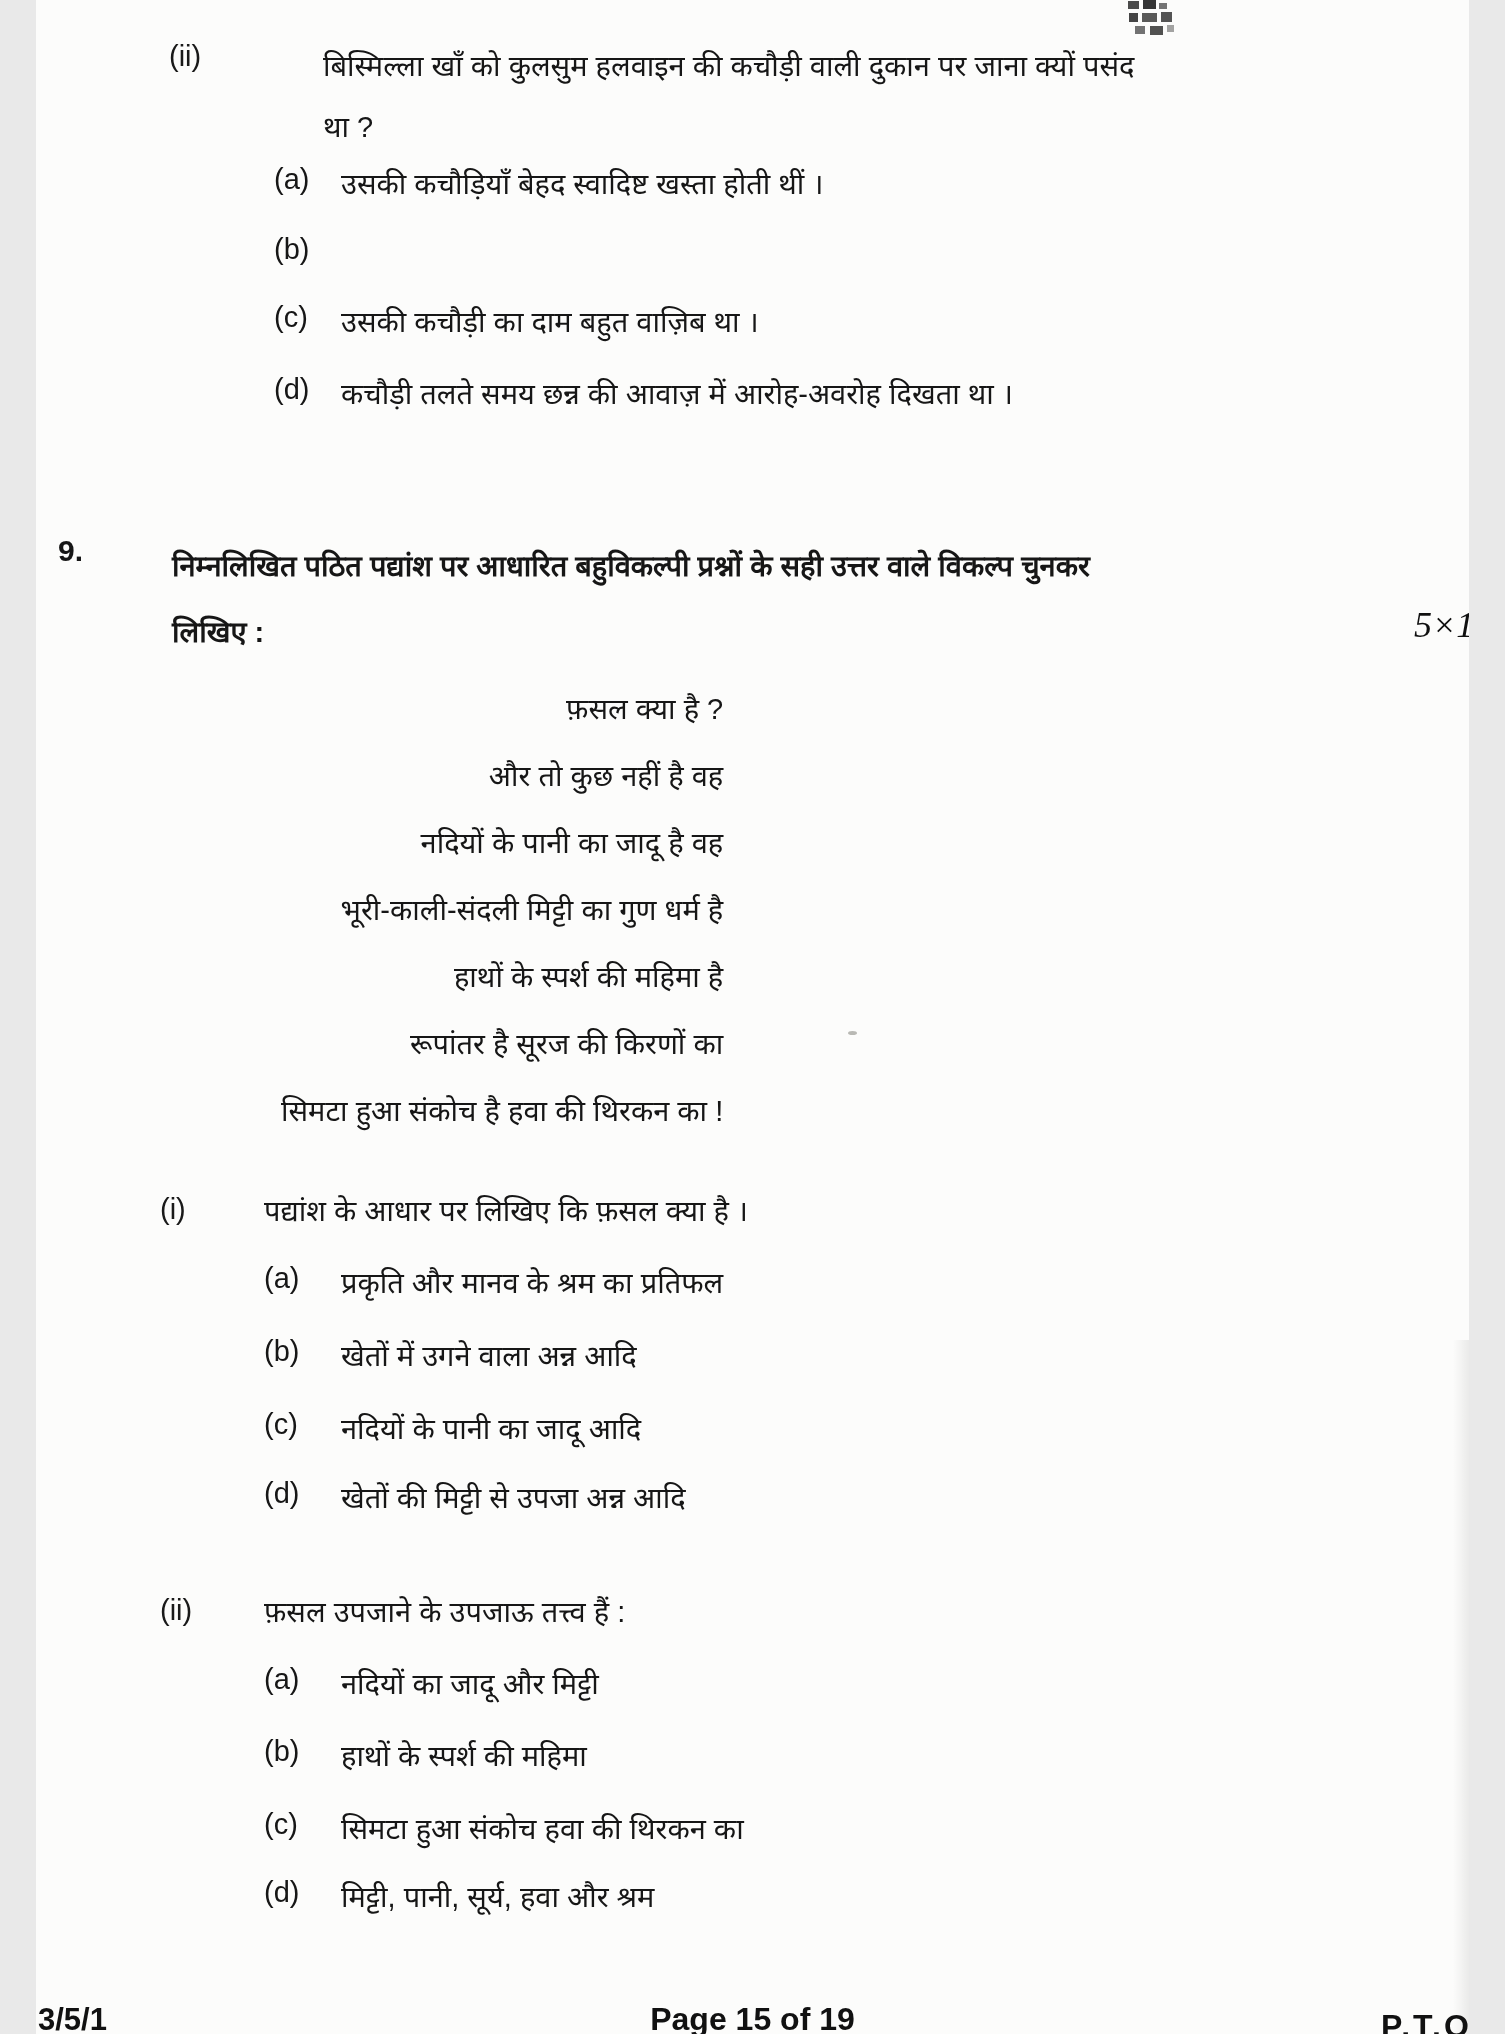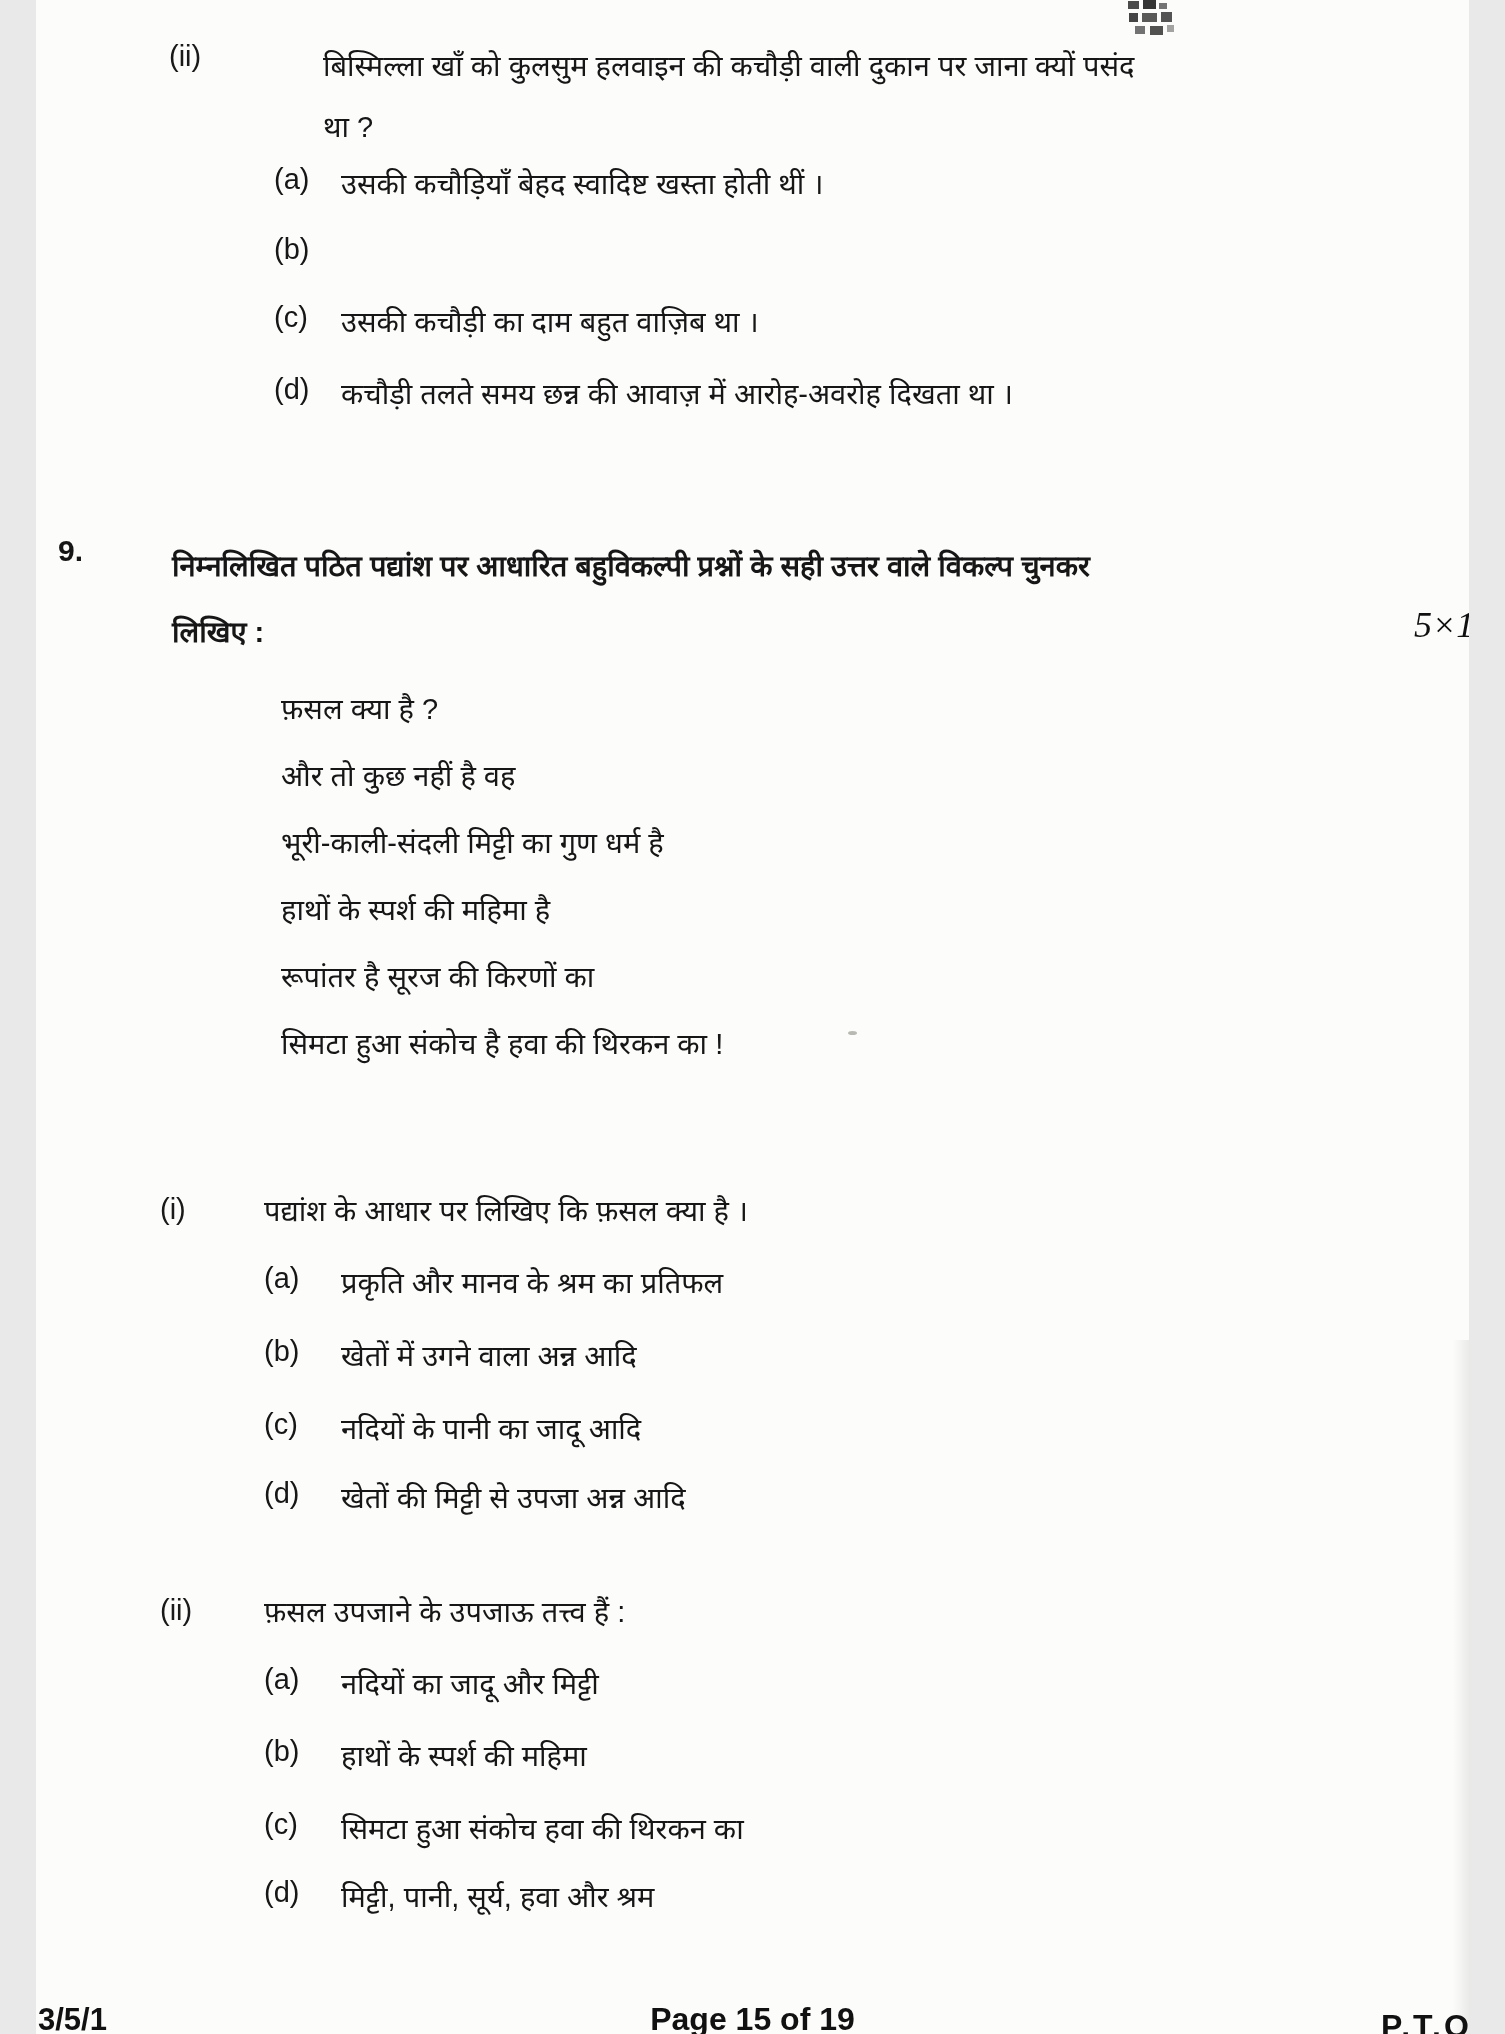--- a/index.html
+++ b/index.html
@@ -29,21 +29,21 @@
   .opt { display: flex; align-items: flex-start; }
   .opt .olabel { flex: none; width: 67px; }
   .opt2 .olabel { width: 77px; }
   .num { font-weight: 700; font-size: 30px; }
   .marks {
     font-family: "Liberation Serif", "DejaVu Serif", serif;
     font-style: italic;
     font-size: 36px;
     color: #101010;
   }
-  .poem { line-height: 67px; }
+  .poem { line-height: 67px; text-align: right; }
   .footer-left  { font-weight: 700; font-size: 31px; color: #111; }
   .footer-center{ font-weight: 700; font-size: 32px; color: #111; }
   .footer-right { font-weight: 600; font-size: 32px; letter-spacing: 3px; color: #111; }
   .speck {
     width: 9px; height: 4px;
     background: #b9b9b4;
     border-radius: 50%;
   }
   .edge-shade {
     background: linear-gradient(to right, rgba(0,0,0,0), rgba(0,0,0,0.07));
@@ -91,20 +91,21 @@
   <div class="abs num" style="left:22px; top:534px;">9.</div>
   <div class="abs q9text" style="left:136px; top:533px;font-weight:bold;">
     <div>निम्नलिखित पठित पद्यांश पर आधारित बहुविकल्पी प्रश्नों के सही उत्तर वाले विकल्प चुनकर</div>
     <div>लिखिए :</div>
   </div>
   <div class="abs marks" style="left:1378px; top:604px;">5×1=5</div>
 
   <div class="abs poem" style="left:245px; top:676px;">
     <div>फ़सल क्या है ?</div>
     <div>और तो कुछ नहीं है वह</div>
+    <div>नदियों के पानी का जादू है वह</div>
     <div>भूरी-काली-संदली मिट्टी का गुण धर्म है</div>
     <div>हाथों के स्पर्श की महिमा है</div>
     <div>रूपांतर है सूरज की किरणों का</div>
     <div>सिमटा हुआ संकोच है हवा की थिरकन का !</div>
   </div>
 
   <div class="abs speck" style="left:812px; top:1031px;"></div>
 
   <div class="abs qlabel" style="left:124px; top:1193px;">(i)</div>
   <div class="abs" style="left:228px; top:1190px; width:1000px;">पद्यांश के आधार पर लिखिए कि फ़सल क्या है ।</div>

